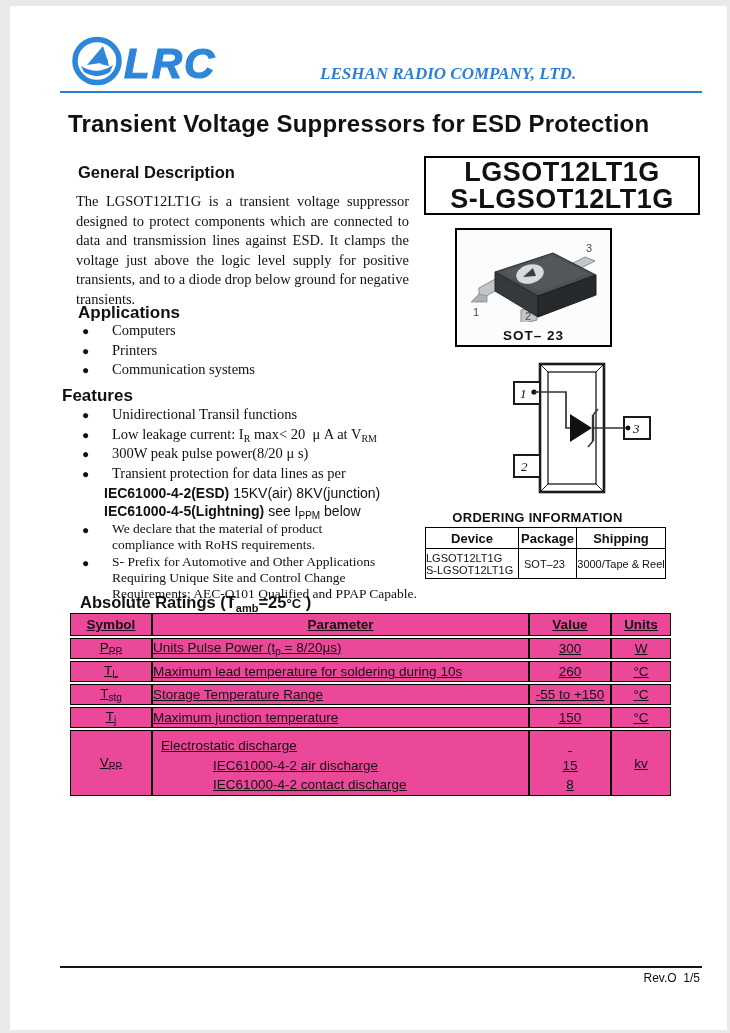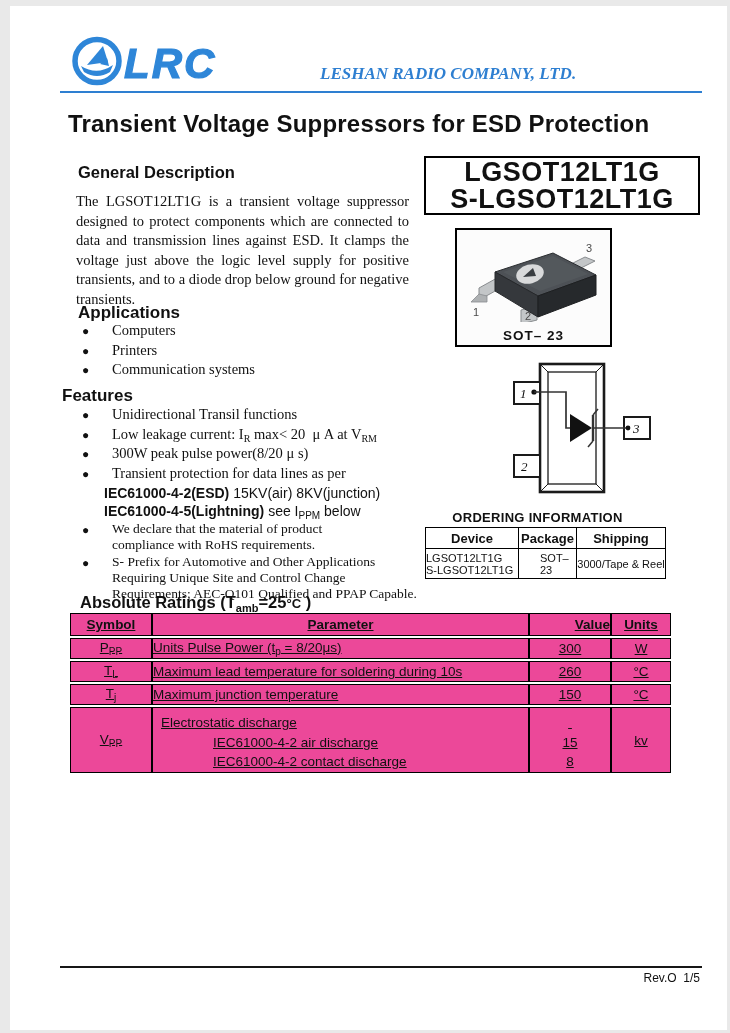--- a/index.html
+++ b/index.html
@@ -217,46 +217,52 @@
       <tr>
     <th style="width:92px;">Device</th>
     <th style="width:57px;">Package</th>
     <th style="width:88px;margin-top:8px;">Shipping</th>
   </tr>
   <tr>
     <td class="ord-dev">
       <div>LGSOT12LT1G</div>
       <div>S-LGSOT12LT1G</div>
     </td>
-    <td style="padding-left:21px;">SOT–23</td>
+    <td style="padding-left:5px;">SOT–23</td>
     <td class="c">3000/Tape &amp; Reel</td>
   </tr>
 </tbody>
   </table>
 
 <div class="abs ratings-head" style="left:80px;top:593px;"><span>Absolute Ratings (T</span><sub>amb</sub><span>=25</span><span class="deg">°C</span><span> )</span></div>
 
 <table class="rat abs" style="left:70px;top:611px;">
   <tbody>
       <tr>
     <th class="c" style="width:80px;">Symbol</th>
     <th class="c" style="width:375px;">Parameter</th>
-    <th class="c" style="width:80px;text-align:right;">Value</th>
+    <th class="c" style="width:80px;">Value</th>
     <th class="c" style="width:58px;">Units</th>
   </tr>
   <tr>
     <td class="c"><span>P</span><sub class="sm">PP</sub></td>
     <td class="param"><span>Units Pulse Power (t</span><sub class="sm">p</sub><span> = 8/20μs)</span></td>
     <td class="c">300</td>
     <td class="c">W</td>
   </tr>
   <tr>
     <td class="c"><span>T</span><sub class="sm">L</sub></td>
     <td class="param">Maximum lead temperature for soldering during 10s</td>
     <td class="c">260</td>
+    <td class="c">°C</td>
+  </tr>
+  <tr>
+    <td class="c"><span>T</span><sub class="sm">stg</sub></td>
+    <td class="param">Storage Temperature Range</td>
+    <td class="c">-55 to +150</td>
     <td class="c">°C</td>
   </tr>
   <tr>
     <td class="c"><span>T</span><sub class="sm">j</sub></td>
     <td class="param">Maximum junction temperature</td>
     <td class="c">150</td>
     <td class="c">°C</td>
   </tr>
   <tr>
     <td class="c" style="height:64px;"><span>V</span><sub class="sm">PP</sub></td>

